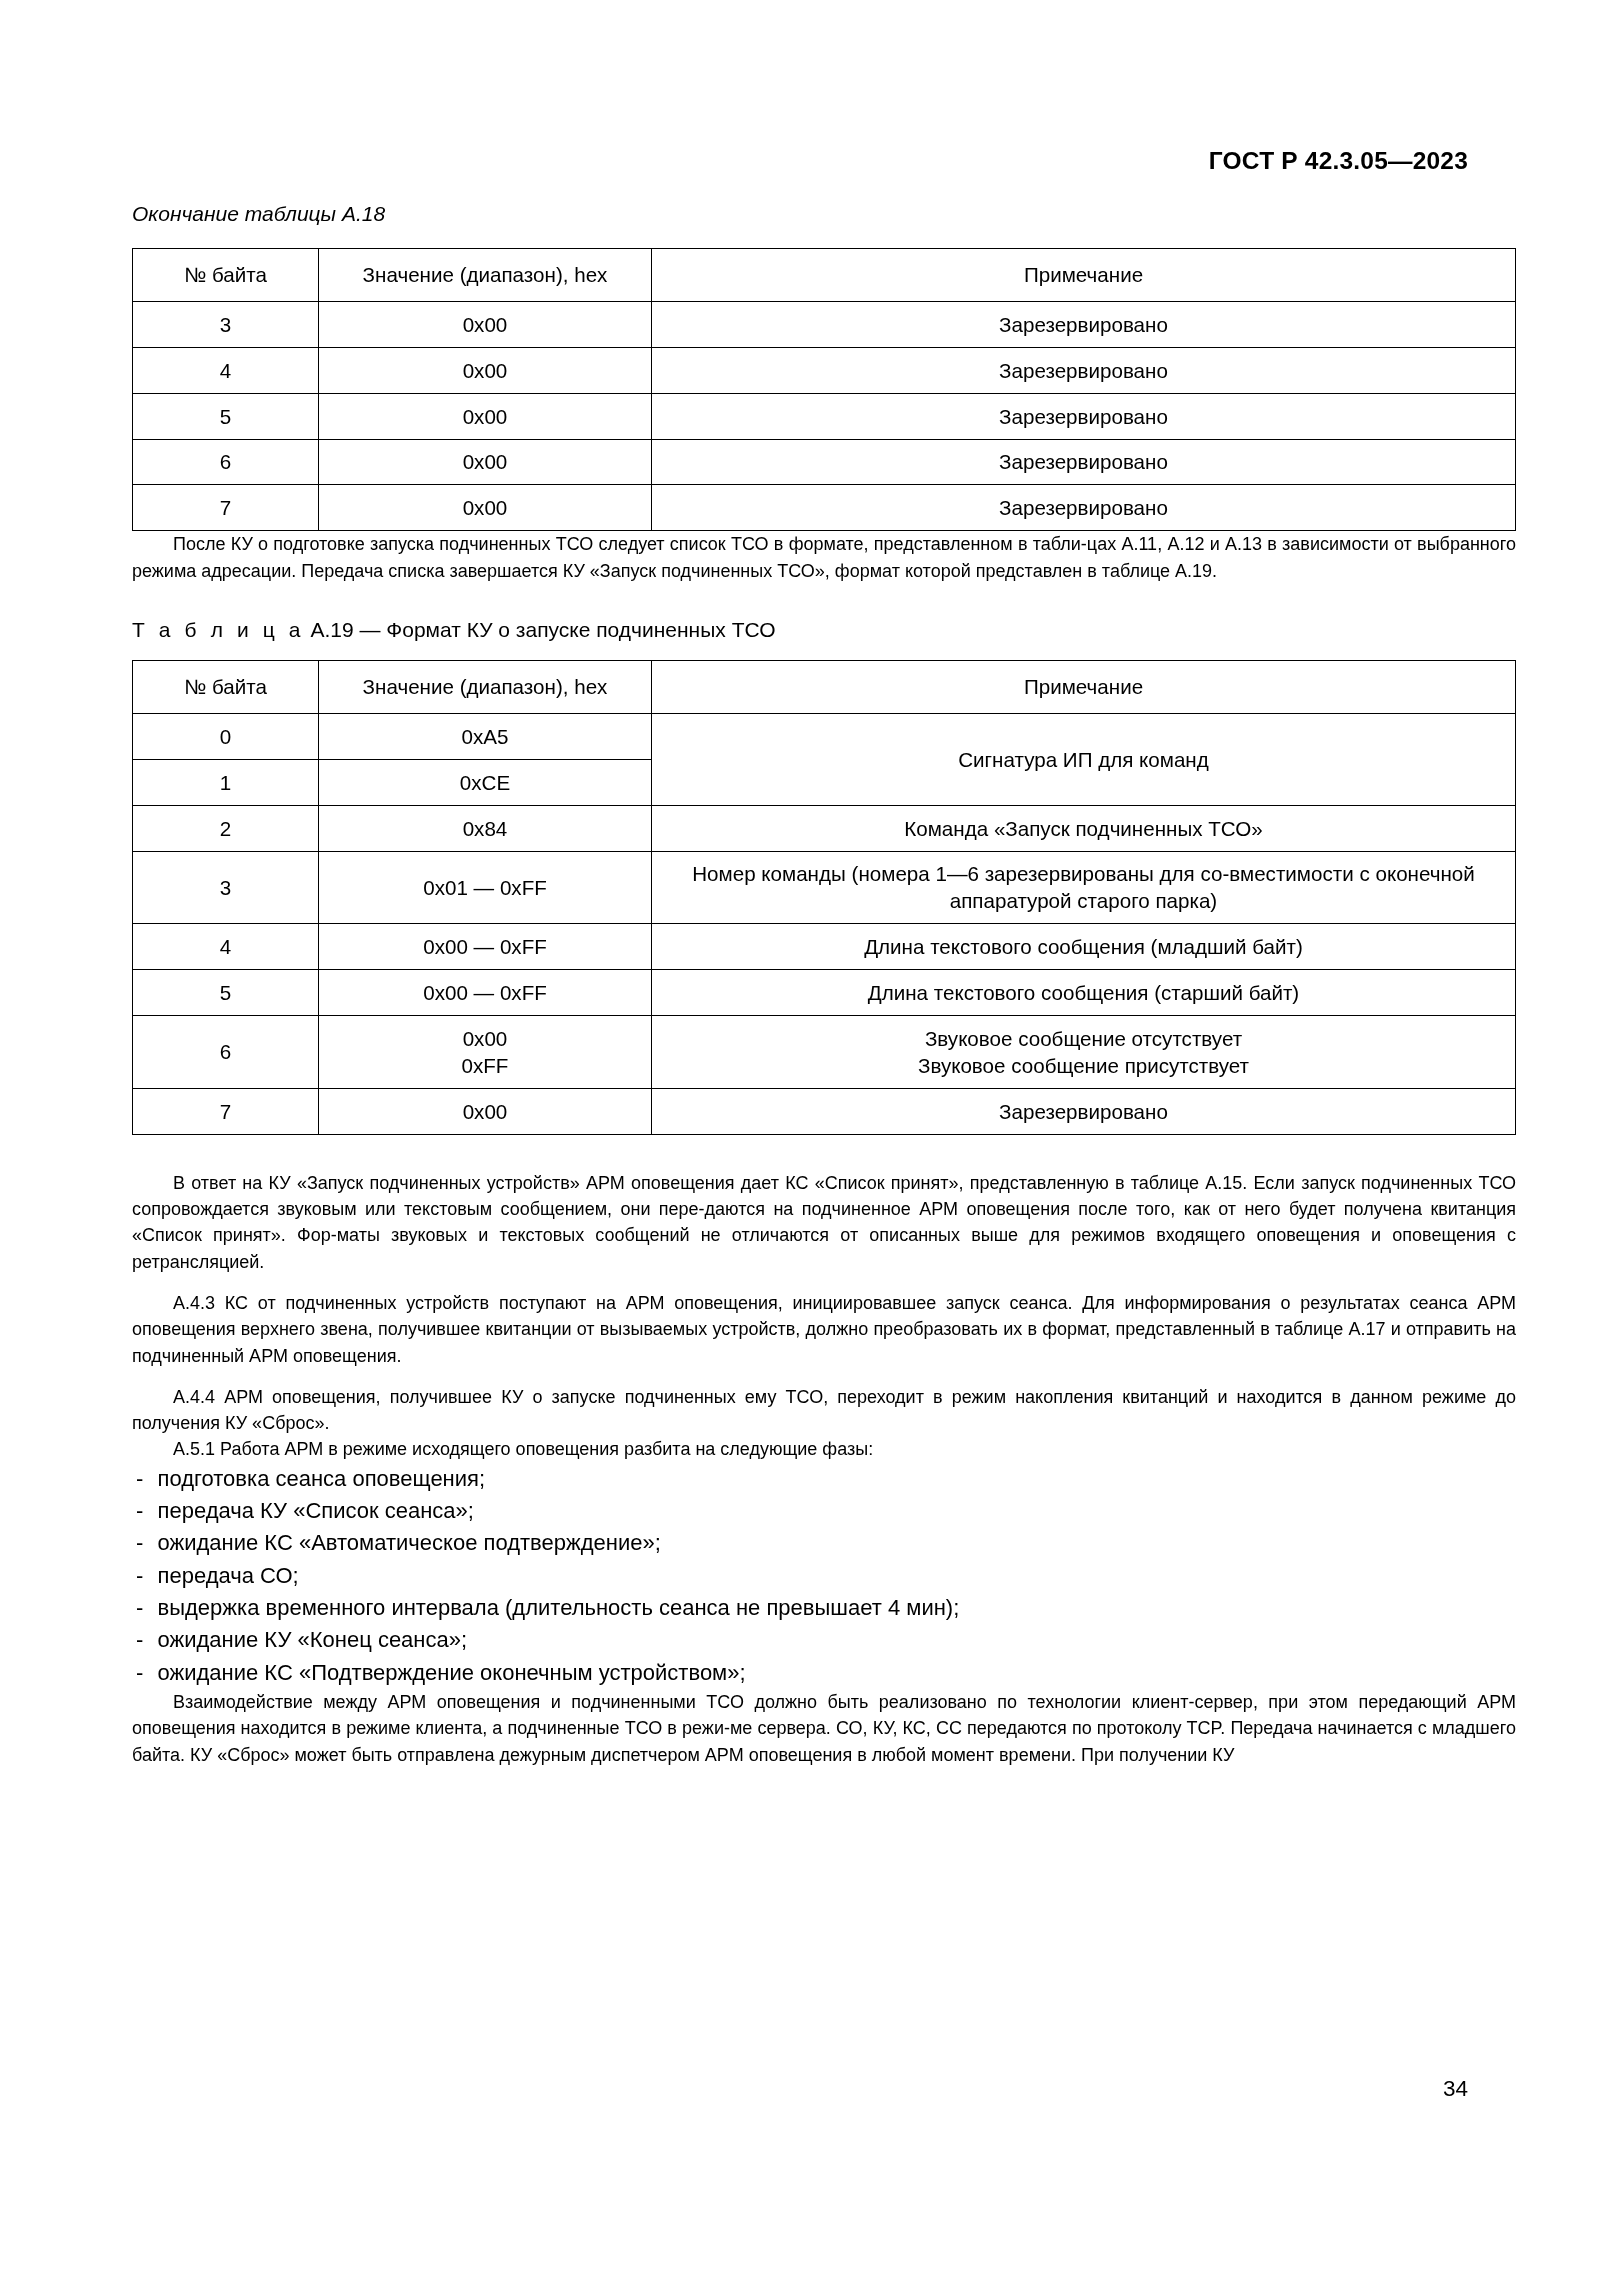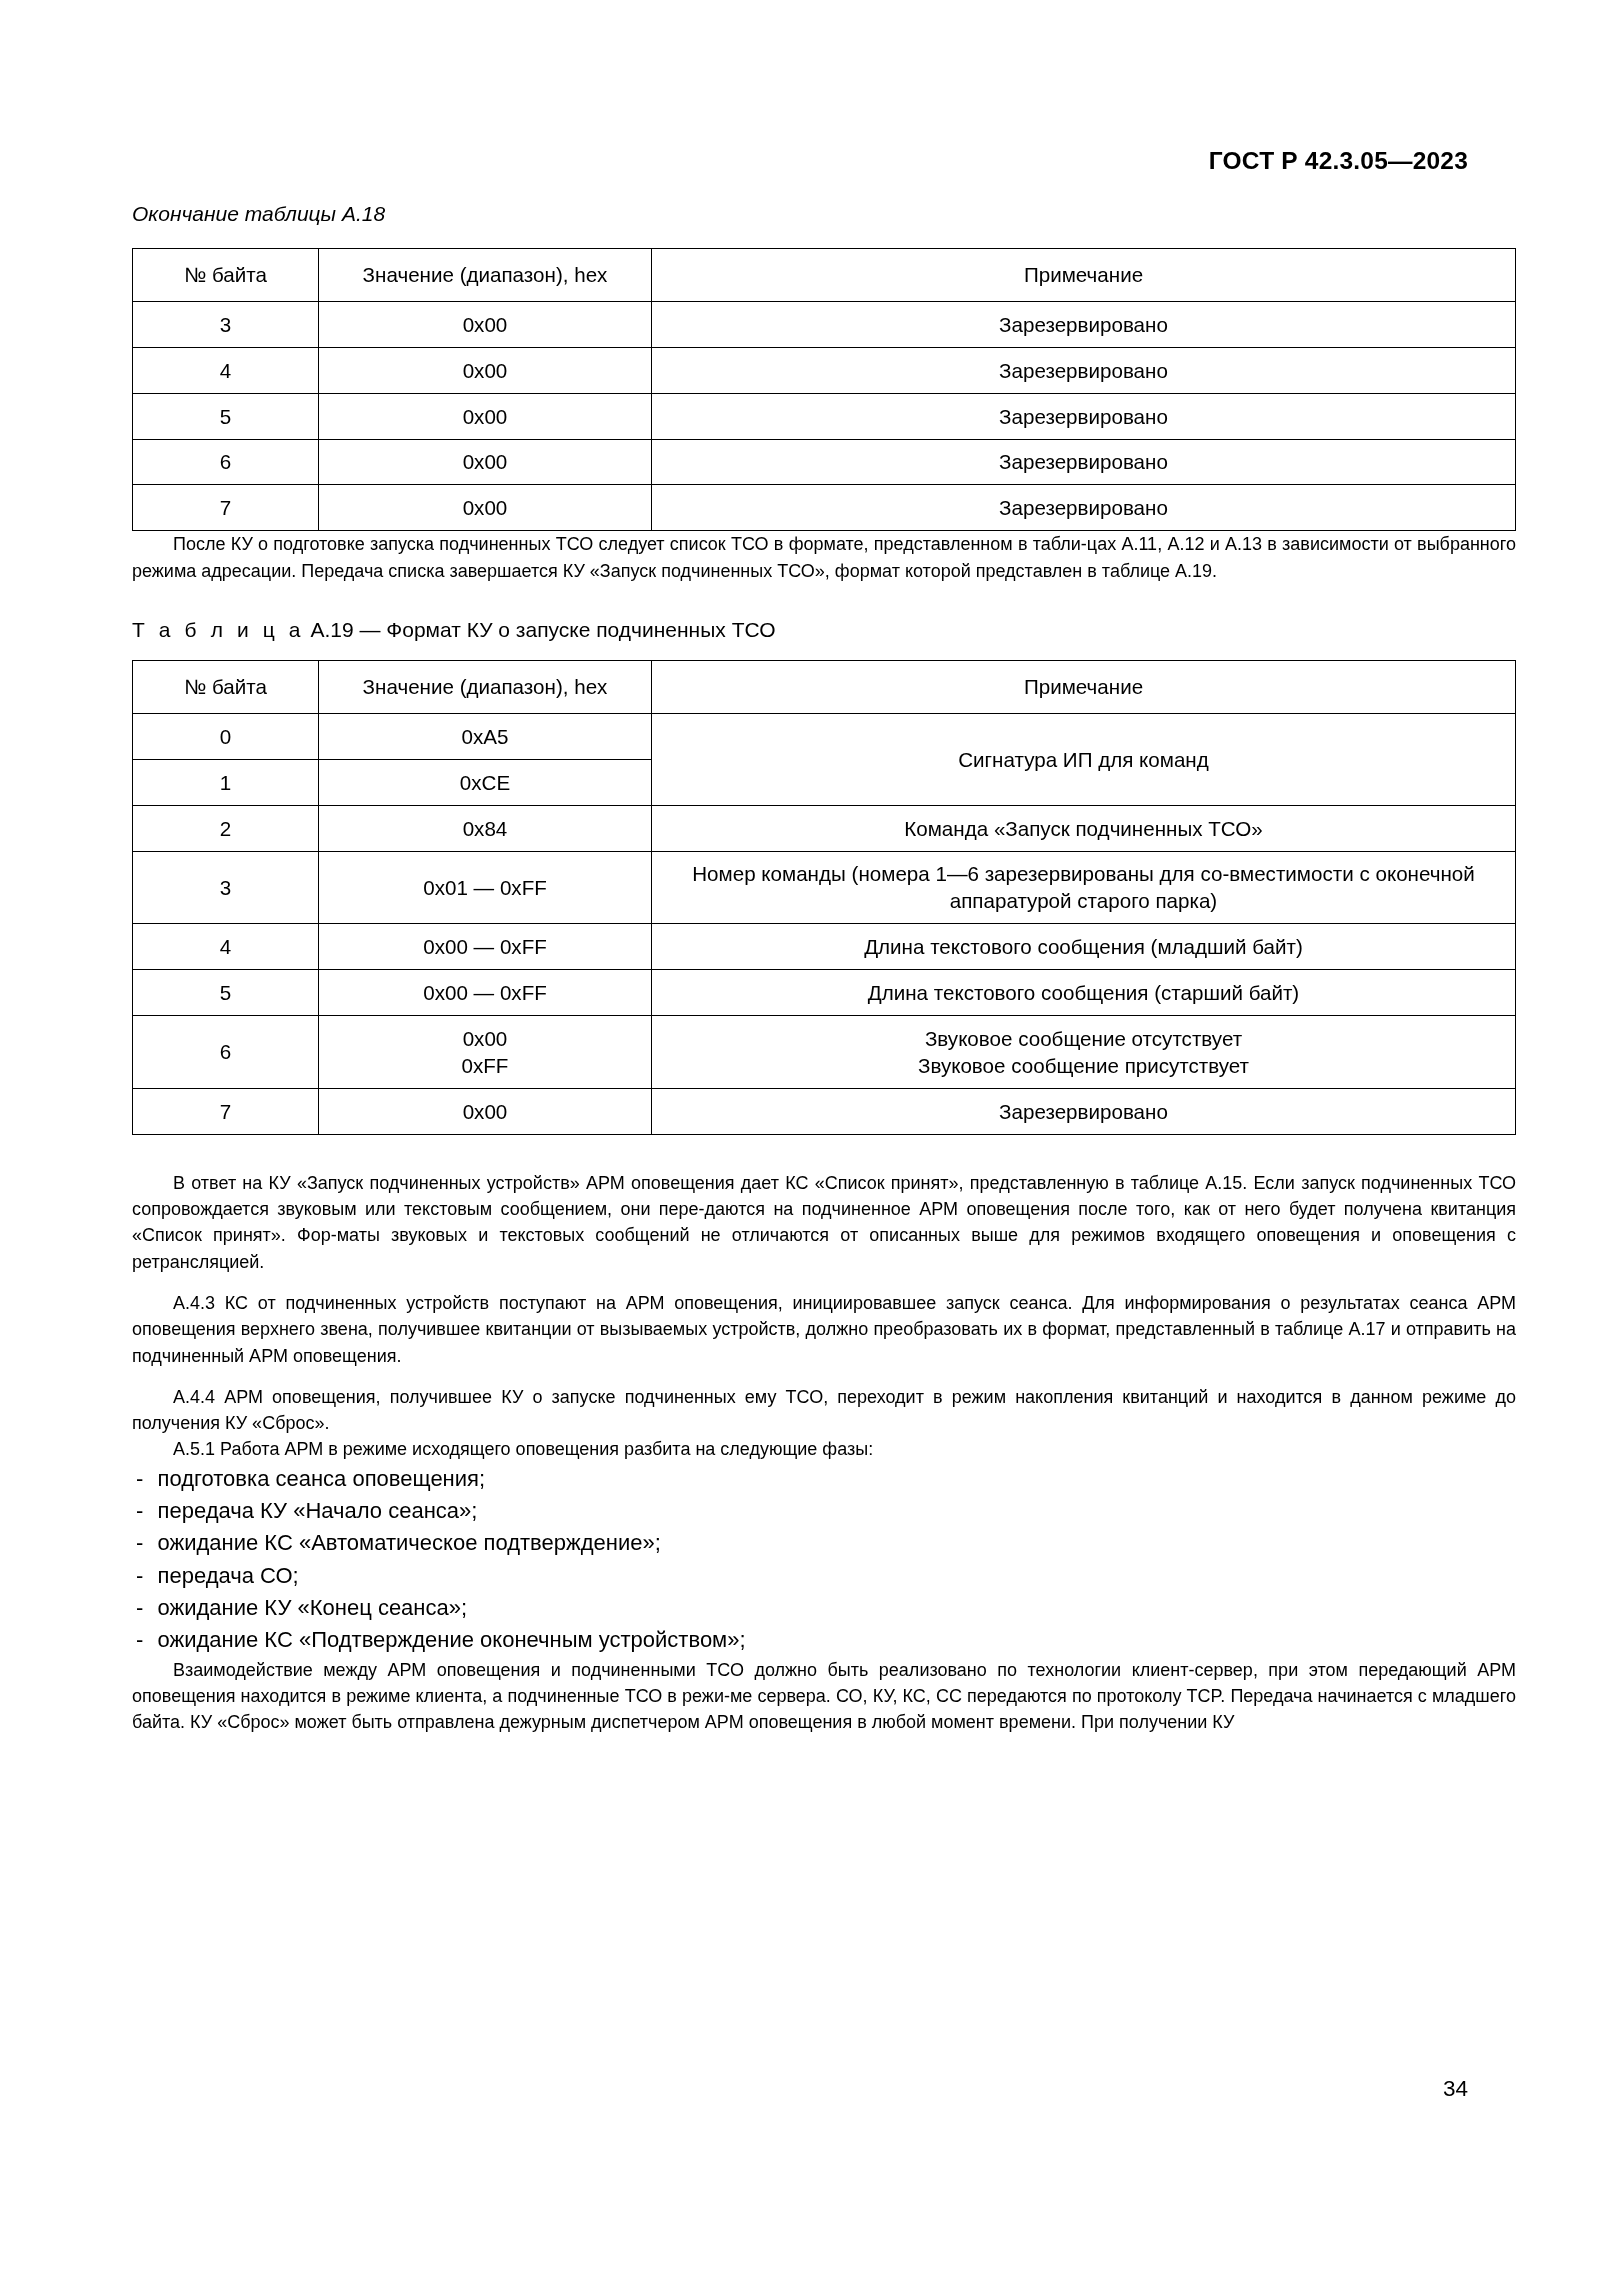--- a/index.html
+++ b/index.html
@@ -242,23 +242,24 @@
 
     <p class="body indent gap-top">А.4.3 КС от подчиненных устройств поступают на АРМ оповещения, инициировавшее запуск сеанса. Для информирования о результатах сеанса АРМ оповещения верхнего звена, получившее квитанции от вызываемых устройств, должно преобразовать их в формат, представленный в таблице А.17 и отправить на подчиненный АРМ оповещения.</p>
 
     <p class="body indent gap-top">А.4.4 АРМ оповещения, получившее КУ о запуске подчиненных ему ТСО, переходит в режим накопления квитанций и находится в данном режиме до получения КУ «Сброс».</p>
 
 
     <p class="body indent">А.5.1 Работа АРМ в режиме исходящего оповещения разбита на следующие фазы:</p>
 
     <ul class="dash-list">
       <li>подготовка сеанса оповещения;</li>
-      <li>передача КУ «Начало сеанса»;</li>
+      <li>передача КУ «Список сеанса»;</li>
       <li>ожидание КС «Автоматическое подтверждение»;</li>
       <li>передача СО;</li>
+      <li>выдержка временного интервала (длительность сеанса не превышает 4 мин);</li>
       <li>ожидание КУ «Конец сеанса»;</li>
       <li>ожидание КС «Подтверждение оконечным устройством»;</li>
     </ul>
 
     <p class="body indent">Взаимодействие между АРМ оповещения и подчиненными ТСО должно быть реализовано по технологии клиент-сервер, при этом передающий АРМ оповещения находится в режиме клиента, а подчиненные ТСО в режи-ме сервера. СО, КУ, КС, СС передаются по протоколу TCP. Передача начинается с младшего байта. КУ «Сброс» может быть отправлена дежурным диспетчером АРМ оповещения в любой момент времени. При получении КУ</p>
 
   </div>
 
   <div class="folio">34</div>
 

